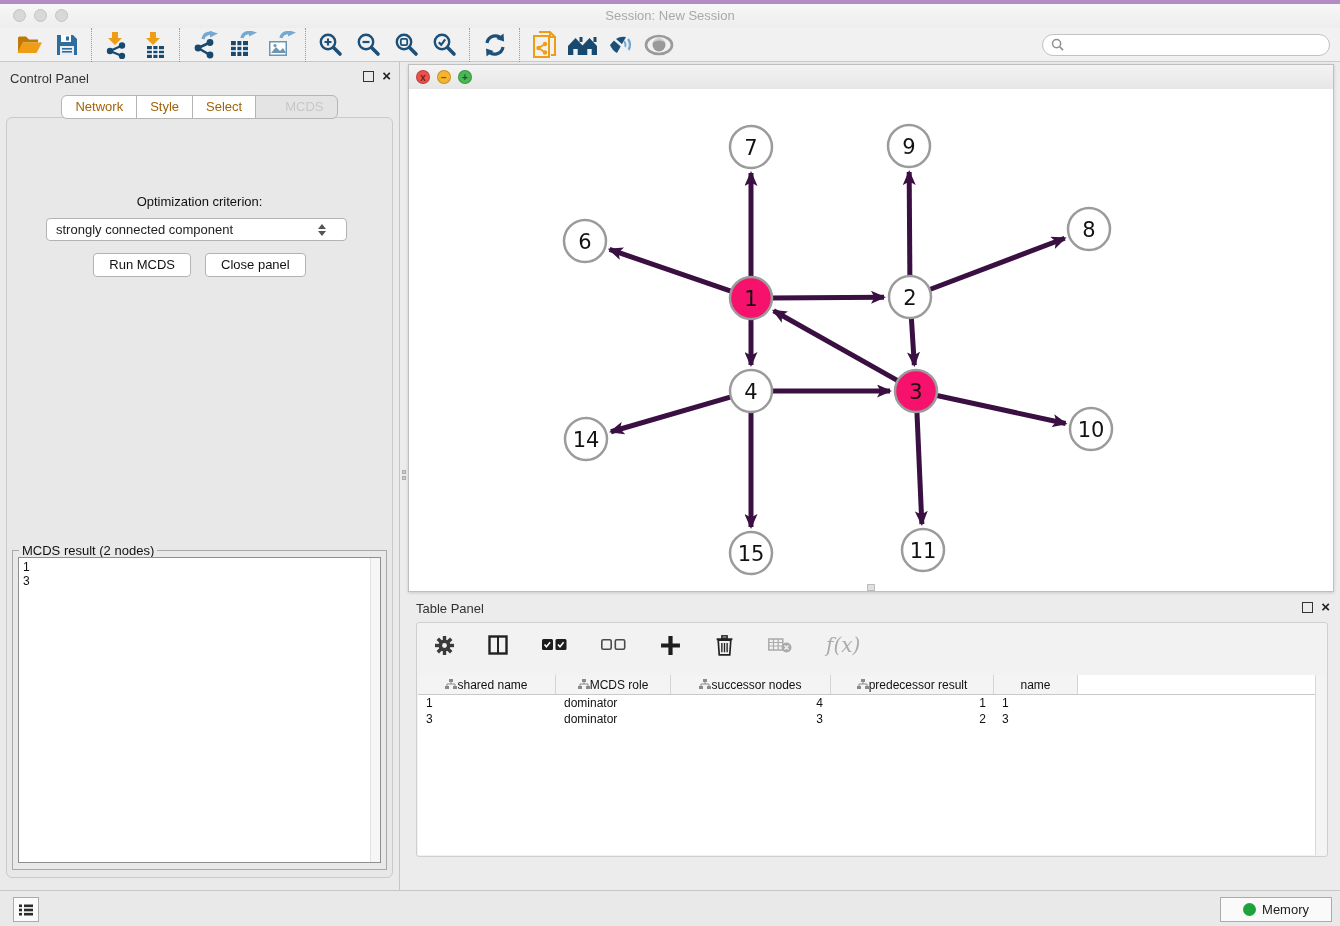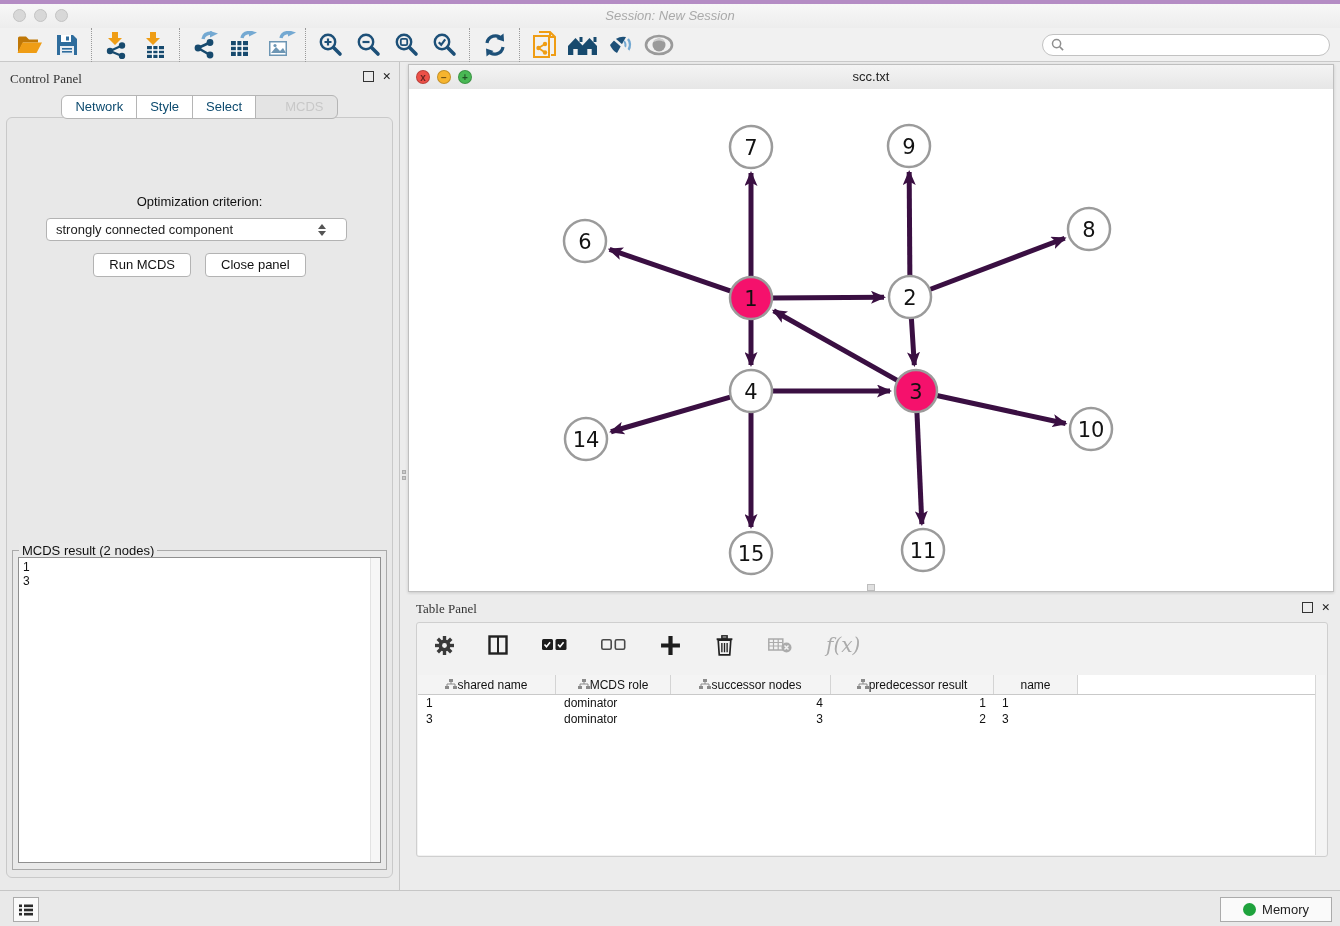--- a/index.html
+++ b/index.html
@@ -4,42 +4,42 @@
 <style>
   html,body{margin:0;padding:0;}
   body{
     width:1340px;height:926px;position:relative;overflow:hidden;
     background:#ececec;font-family:"Liberation Sans",sans-serif;font-size:13px;color:#222;
     -webkit-font-smoothing:antialiased;
   }
   
   .top-strip{position:absolute;left:0;top:0;width:100%;height:4px;background:#b48cc4;}
   .titlebar{position:absolute;left:0;top:4px;width:100%;height:24px;
-    background:linear-gradient(#f7f7f7,#ededed);font-style:italic;}
+    background:linear-gradient(#f7f7f7,#ededed);}
   .lights{position:absolute;left:13px;top:5px;display:flex;gap:8px;}
   .light{width:13px;height:13px;border-radius:50%;background:#d8d8d8;border:1px solid #c3c3c3;box-sizing:border-box;}
   .win-title{position:absolute;left:0;right:0;top:4px;text-align:center;color:#a9a9a9;font-size:13px;}
   
   .toolbar{position:absolute;left:0;top:28px;width:100%;height:34px;background:#f1f1f1;
     border-bottom:1px solid #c9c9c9;display:flex;align-items:center;padding:0 10px;box-sizing:border-box;}
   .tbtn{width:38px;height:30px;display:flex;align-items:center;justify-content:center;cursor:default;}
   .tsep{width:1px;height:34px;border-left:1px dotted #9a9a9a;margin:0 5px;}
   .searchbox{margin-left:auto;width:288px;height:22px;border:1px solid #c2c2c2;border-radius:12px;
     background:#fff;display:flex;align-items:center;padding:0 8px;box-sizing:border-box;gap:5px;}
   .searchbox input{border:none;outline:none;flex:1;font-size:12px;font-family:"Liberation Sans",sans-serif;background:transparent;}
   
   .control-panel{position:absolute;left:0;top:62px;width:400px;bottom:36px;background:#eaeaea;
     border-right:1px solid #c6c6c6;box-sizing:border-box;}
-  .panel-header{position:relative;height:32px;font-family:Liberation Serif, serif;}
+  .panel-header{position:relative;height:32px;}
   .panel-title{position:absolute;left:10px;top:9px;color:#333;}
   .panel-icons{position:absolute;right:8px;top:8px;display:flex;align-items:center;gap:8px;}
   .float-ic{width:9px;height:9px;border:1.6px solid #333;display:inline-block;}
   .close-ic{font-weight:bold;font-size:15px;line-height:12px;color:#222;}
   .cp-tabs{position:absolute;left:0;top:33px;width:100%;display:flex;justify-content:center;z-index:3;}
-  .tab{background:#fff;border:1px solid #b5b5b5;padding:3px 13px 4px;margin-left:-1px;color:#0c4a6e;cursor:default;}
+  .tab{background:#fff;border:1px solid #b5b5b5;padding:3px 13px 4px;margin-left:-1px;color:#a16207;cursor:default;}
   .tab:first-child{border-radius:6px 0 0 6px;margin-left:0;}
   .tab:last-child{border-radius:0 6px 6px 0;padding-left:29px;}
   .tab.sel-disabled{background:#e4e4e4;color:#c8c8c8;}
   .cp-content{position:absolute;left:6px;right:6px;top:55px;bottom:12px;background:#e8e8e8;
     border:1px solid #c9c9c9;border-radius:6px;}
   .opt-label{position:absolute;left:0;right:0;top:76px;text-align:center;color:#111;}
   .combo{position:absolute;left:39px;right:45px;top:100px;height:23px;background:#fff;border:1px solid #b3b3b3;
     border-radius:4px;display:flex;align-items:center;padding:0 20px 0 9px;box-sizing:border-box;cursor:default;}
   .combo .val{flex:1;}
   .stepper{display:flex;flex-direction:column;gap:2px;align-items:center;}
@@ -304,21 +304,20 @@
     </div>
 </div>
 
 <div class="net-window">
   <div class="net-titlebar">
     <div class="net-lights">
       <span class="nlight red">x</span>
       <span class="nlight yellow">−</span>
       <span class="nlight green">+</span>
     </div>
-    <div class="net-title">scc.txt</div>
   </div>
   <div class="net-canvas">
     <svg id="graph-svg" width="924" height="502" viewBox="0 0 924 502">
         <defs>
           <marker id="arrow" markerUnits="userSpaceOnUse" markerWidth="15" markerHeight="13" refX="13" refY="6.5" orient="auto">
             <path d="M0,0 L15,6.5 L0,13 L3.5,6.5 z" fill="#3A0F42"></path>
           </marker>
         </defs>
         <line x1="342" y1="190" x2="342" y2="84" stroke="#3A0F42" stroke-width="5" marker-end="url(#arrow)"></line>
         <line x1="324.0298756471126" y1="202.82953561376758" x2="200.59069648289858" y2="160.44379337063384" stroke="#3A0F42" stroke-width="5" marker-end="url(#arrow)"></line>

